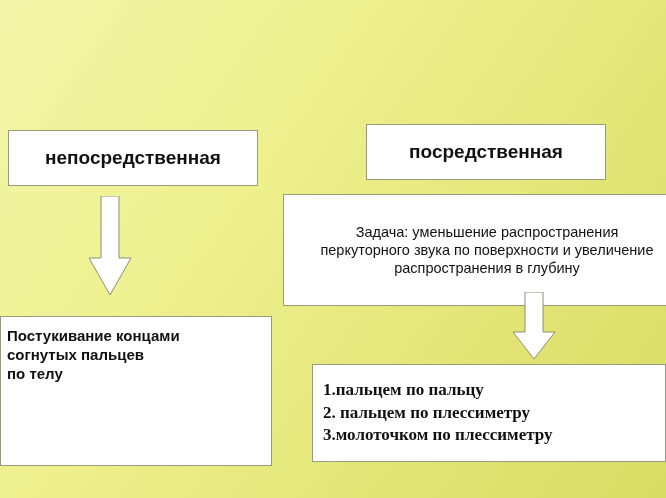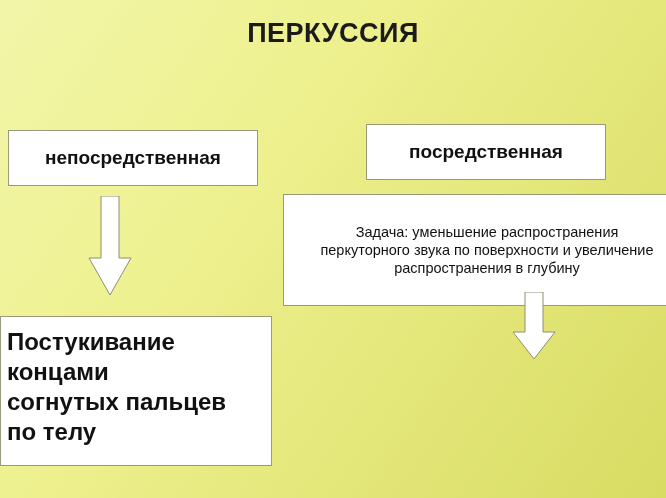--- a/index.html
+++ b/index.html
@@ -74,21 +74,21 @@
     font-size: 14.5px;
     text-align: center;
     padding: 4px 6px;
     margin-left: 25px;
   }
   #box-result-left {
     left: 0px;
     top: 316px;
     width: 272px;
     height: 150px;
-    font-size: 24px;
+    font-size: 15px;
     font-weight: bold;
     text-align: left;
     padding: 10px 6px 10px 6px;
     align-items: flex-start;
   }
   #box-result-right {
     left: 312px;
     top: 364px;
     width: 354px;
     height: 98px;
@@ -122,21 +122,20 @@
     display: block;
     width: 100%;
     height: 100%;
   }
 </style>
 </head>
 <body>
 
 <div id="slide">
 
-  <div class="title">ПЕРКУССИЯ</div>
 
   <div class="box" id="box-indirect">
     <span class="box-text">посредственная</span>
   </div>
 
   <div class="box" id="box-direct">
     <span class="box-text">непосредственная</span>
   </div>
 
   <div class="box" id="box-task">
@@ -156,14 +155,19 @@
       <polygon points="13,0 31,0 31,40 43,40 22,67 1,40 13,40" fill="#ffffff" stroke="#8f8f70" stroke-width="1"></polygon>
     </svg>
   </div>
 
   <div class="box" id="box-result-left">
     <span class="box-text">Постукивание концами
  согнутых пальцев
  по телу</span>
   </div>
 
+  <div class="box" id="box-result-right">
+    <span class="box-text">1.пальцем по пальцу
+2. пальцем по плессиметру
+3.молоточком по плессиметру</span>
+  </div>
 
 </div>
 
 </body></html>

